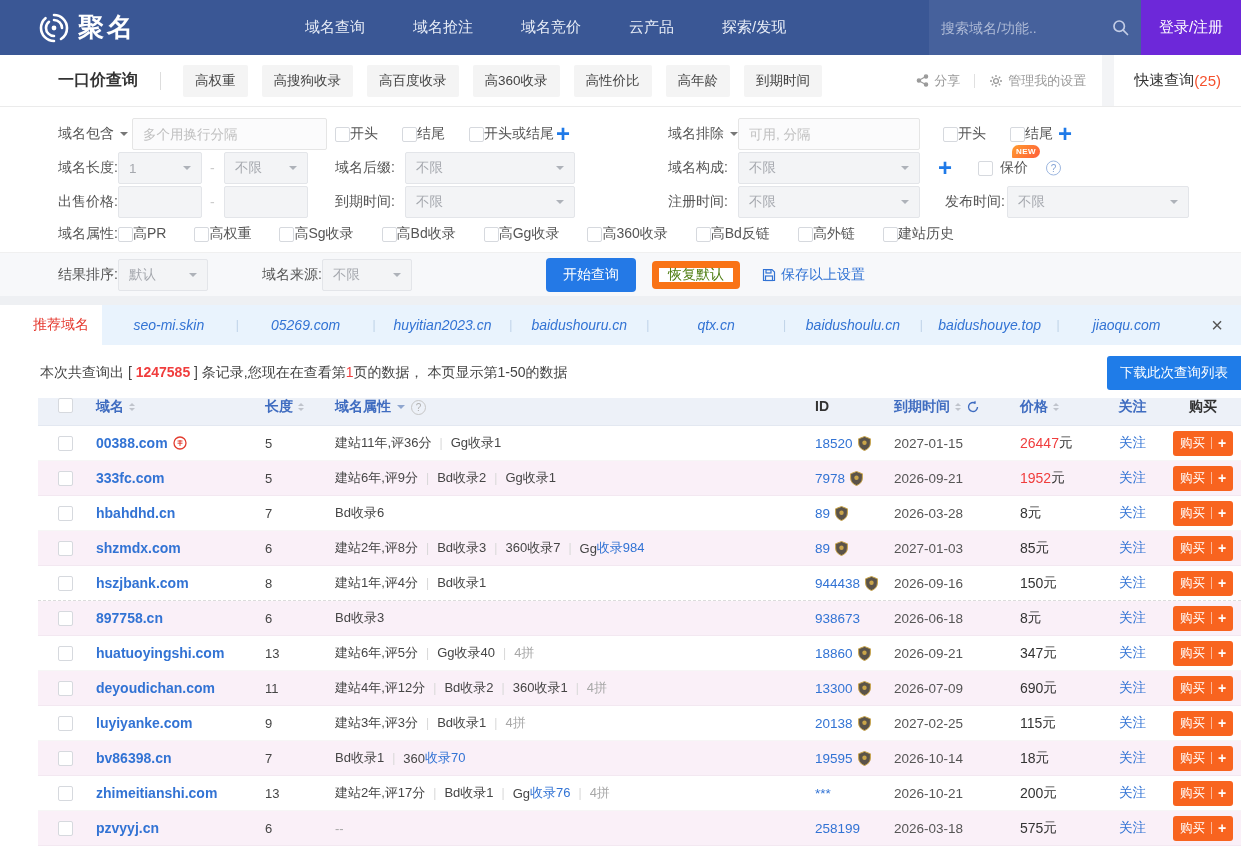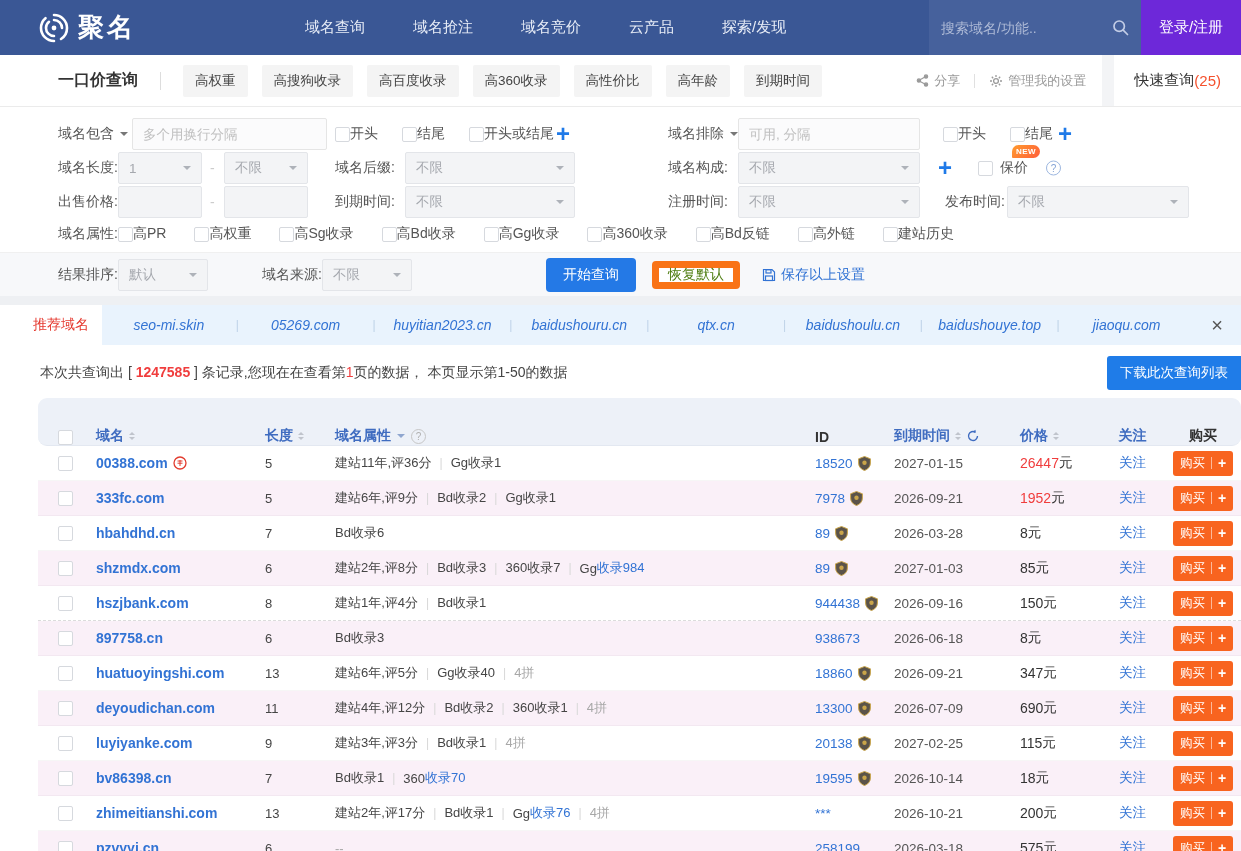--- a/index.html
+++ b/index.html
@@ -66,21 +66,21 @@
   .rec-domains { flex:1; display:flex; align-items:center; }
   .rec-link { flex:1; text-align:center; color:#3273d4; font-size:14px; cursor:pointer;font-style:italic; }
   .rec-sep { color:#bfd2e8; font-size:12px; }
   .rec-close { color:#555; font-size:20px; padding:0 18px; cursor:pointer; }
   
   .summary { position:relative; height:53px; padding:19px 0 0 40px; font-size:14px; color:#444; }
   .red { color:#f03d3d; }
   .dl-btn { position:absolute; right:0; top:11px; background:#1f7ce8; color:#fff; font-size:13.5px; padding:8px 13px; border:none; border-radius:3px 0 0 3px; cursor:pointer; }
   
   .table { margin:0 0 0 38px; width:1203px; }
-  .thead { height:48px; background:#edf1f8; display:flex; align-items:flex-end; border-bottom:1px solid #e3e8f1;border-radius:9px; }
+  .thead { height:28px; background:#edf1f8; display:flex; align-items:flex-start; border-bottom:1px solid #e3e8f1; }
   .th, .td { display:flex; align-items:center; }
   .col-cb { width:52px; padding-left:20px; }
   .col-domain { width:165px; padding-left:6px; }
   .col-len { width:70px; padding-left:10px; }
   .col-attr { flex:1; padding-left:10px; }
   .col-id { width:90px; padding-left:15px; }
   .col-date { width:120px; padding-left:4px; }
   .col-price { width:90px; padding-left:10px; }
   .col-follow { width:65px; justify-content:center; }
   .col-buy { width:76px; justify-content:center; }

